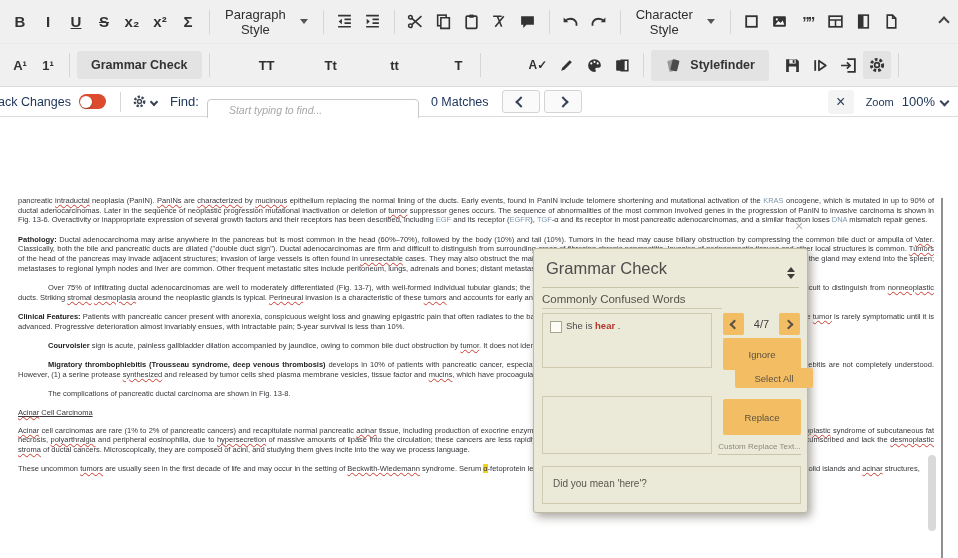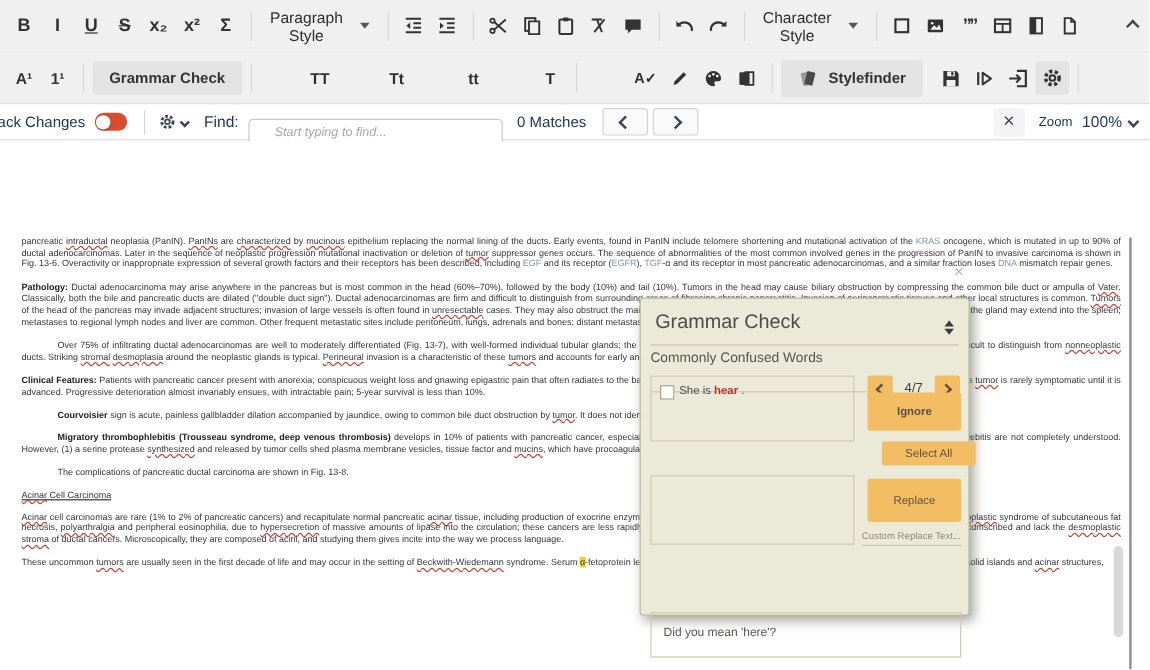--- a/index.html
+++ b/index.html
@@ -57,34 +57,34 @@
   .dlg-close{position:absolute;left:795px;top:100px;color:#b3b3b3;font-size:14px;cursor:pointer;}
   .dialog{position:absolute;left:533px;top:130px;width:275px;height:265px;background:#ebe9d8;
           border:1px solid #bdb9a2;border-radius:3px;box-shadow:3px 4px 10px rgba(60,55,40,.45);box-sizing:border-box;}
   .dlg-title{position:absolute;left:12px;top:10px;font-size:16.5px;color:#4c4c4c;}
   .dlg-title-rule{position:absolute;left:8px;right:8px;top:38px;height:1px;background:#c8c4aa;}
   .sort-icon{position:absolute;right:12px;top:14px;display:flex;flex-direction:column;gap:2px;cursor:pointer;}
   .sort-icon i{width:0;height:0;border:4px solid transparent;display:block;}
   .sort-icon .t{border-bottom:5px solid #3c3c3c;}
   .sort-icon .b{border-top:5px solid #3c3c3c;}
   .dlg-subtitle{position:absolute;left:8px;top:44px;width:180px;font-size:11.5px;color:#55544a;
-          border-bottom:1px solid #ccc8ae;padding-bottom:21px;}
+          border-bottom:1px solid #ccc8ae;padding-bottom:3px;}
   .dbox{position:absolute;border:1px solid #cfcab0;background:transparent;box-sizing:border-box;}
   .sent-box{left:8px;top:64px;width:170px;height:55px;cursor:pointer;}
   .empty-box{left:8px;top:147px;width:170px;height:58px;}
-  .sugg-box{left:8px;top:217px;width:259px;height:38px;margin-top:44px;}
+  .sugg-box{left:8px;top:217px;width:259px;height:38px;}
   .dcheck{position:absolute;left:7px;top:7px;width:10px;height:10px;background:#fdfdf8;border:1px solid #a9a593;cursor:pointer;}
   .sent-text{position:absolute;left:23px;top:6px;font-size:9.5px;color:#4a4a4a;}
   .sent-word{color:#b3372b;font-weight:bold;}
   .obtn{position:absolute;background:#f2bd63;border:none;border-radius:2px;color:#5c5140;font-size:9.5px;
         display:flex;align-items:center;justify-content:center;cursor:pointer;}
   .nav-prev{left:189px;top:64px;width:21px;height:22px;}
   .nav-next{left:245px;top:64px;width:21px;height:22px;}
   .counter{position:absolute;left:211px;top:69px;width:33px;text-align:center;font-size:11px;color:#3f3f3f;}
-  .btn-ignore{left:189px;top:78px;width:78px;height:32px;font-weight:bold;}
+  .btn-ignore{left:189px;top:89px;width:78px;height:32px;}
   .btn-selectall{left:201px;top:119px;width:78px;height:20px;}
   .btn-replace{left:189px;top:150px;width:78px;height:36px;}
   .custom-replace{position:absolute;left:184px;top:193px;width:83px;font-size:8px;color:#8f8a79;text-align:center;
         border-bottom:1px solid #c9c4ab;padding-bottom:3px;cursor:text;}
   .sugg-text{position:absolute;left:10px;top:11px;font-size:10px;color:#57574e;}
   .dchev{width:5px;height:5px;border-right:2px solid #5c5140;border-bottom:2px solid #5c5140;display:inline-block;}
   .dchev.l{transform:rotate(135deg);margin-left:2px;}
   .dchev.r{transform:rotate(-45deg);margin-right:2px;}
   svg{display:block;}
 </style>

